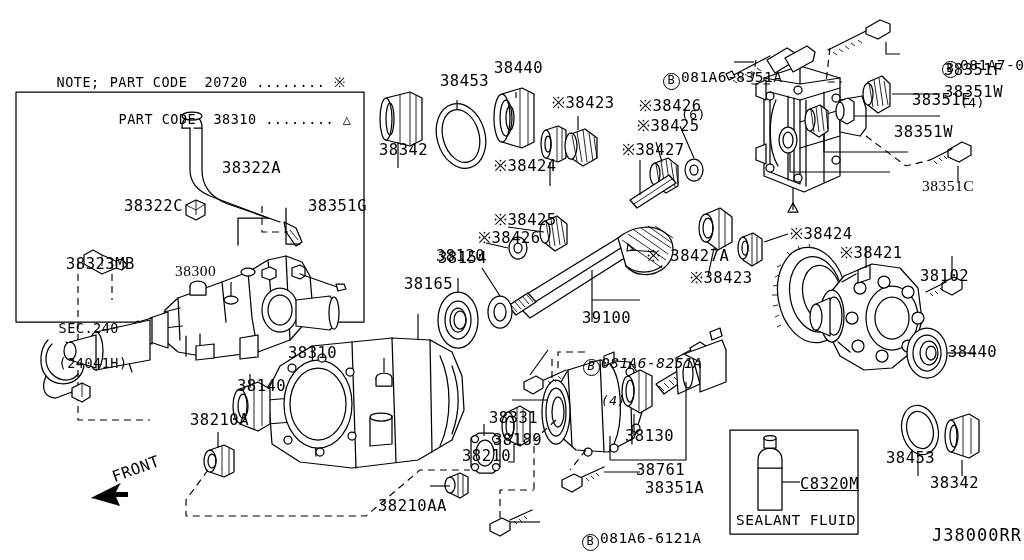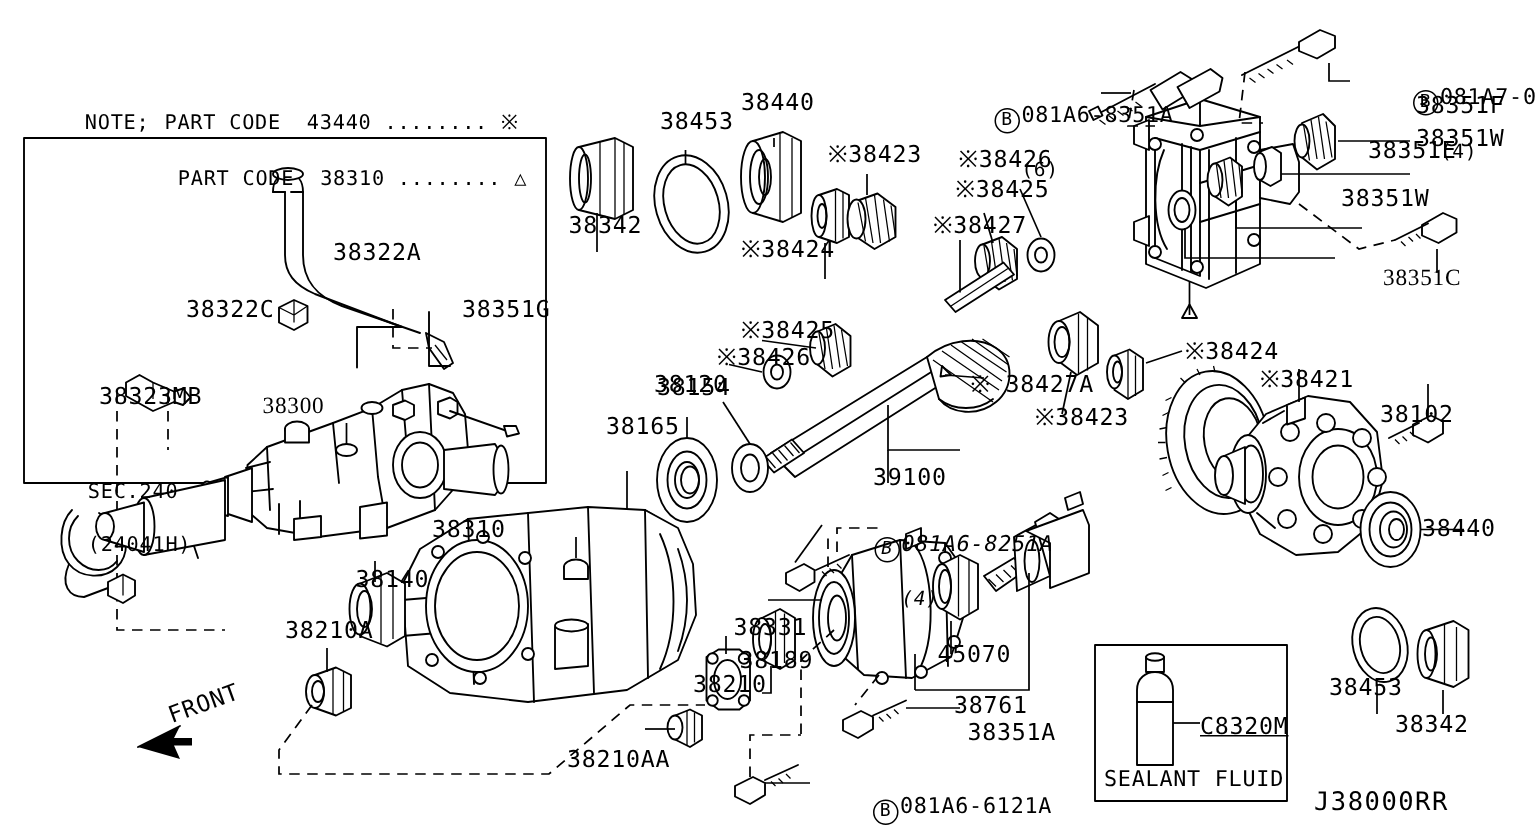--- a/index.html
+++ b/index.html
@@ -501,21 +501,21 @@
     </g>
     <path class="ldr" d="M782,482 L800,482"></path>
 
     <g>
       <path class="blk" d="M92,498 L120,484 L116,492 L128,492 L128,497 L116,497 L120,506 Z"></path>
       <path class="s" d="M92,498 L120,484"></path>
     </g>
   </svg>
 
   <div class="lbl note" style="left:22px;top:55px;">
-    <span>NOTE;</span><span style="display:inline-block;width:10px"></span><span>PART CODE  43440 ........</span> <span>※</span><br>
+    <span>NOTE;</span><span style="display:inline-block;width:10px"></span><span>PART CODE  20720 ........</span> <span>※</span><br>
     <span style="display:inline-block;width:62px"></span><span>PART CODE  38310 ........</span> <span>△</span>
   </div>
 
   <div class="lbl l16" style="left:222px;top:160px;">38322A</div>
   <div class="lbl l16" style="left:124px;top:198px;">38322C</div>
   <div class="lbl l16" style="left:66px;top:224px;margin-top:32px;">38323MB</div>
   <div class="lbl l16" style="left:308px;top:198px;">38351G</div>
   <div class="lbl l16" style="left:175px;top:262px;font-family:Liberation Serif, serif;">38300</div>
 
   <div class="lbl insetlabel" style="left:24px;top:302px;">
@@ -572,27 +572,27 @@
     <span style="display:inline-block;width:18px"></span><span class="sub">(4)</span>
   </div>
 
   <div class="lbl l15" style="left:545px;top:513px;">
     <span class="bcirc">B</span><span>081A6-6121A</span><br>
     <span style="display:inline-block;width:18px"></span>
   </div>
 
   <div class="lbl l16" style="left:489px;top:410px;">38331</div>
   <div class="lbl l16" style="left:493px;top:432px;">38189</div>
-  <div class="lbl l16" style="left:625px;top:428px;">45070</div>
+  <div class="lbl l16" style="left:625px;top:428px;">38130</div>
   <div class="lbl l16" style="left:636px;top:462px;">38761</div>
   <div class="lbl l16" style="left:645px;top:480px;">38351A</div>
 
   <div class="lbl l16" style="left:886px;top:450px;">38453</div>
   <div class="lbl l16" style="left:930px;top:475px;">38342</div>
 
   <div class="lbl l16" style="left:800px;top:476px;text-decoration:underline;">C8320M</div>
   <div class="lbl l15" style="left:736px;top:512px;">SEALANT FLUID</div>
 
   <div class="lbl l16" style="left:110px;top:470px;transform:rotate(-20deg);transform-origin:left top;">FRONT</div>
 
-  <div class="lbl code" style="left:876px;top:526px;">J38000RR</div>
+  <div class="lbl code" style="left:932px;top:526px;">J38000RR</div>
 
 </div>
 
 </body></html>

